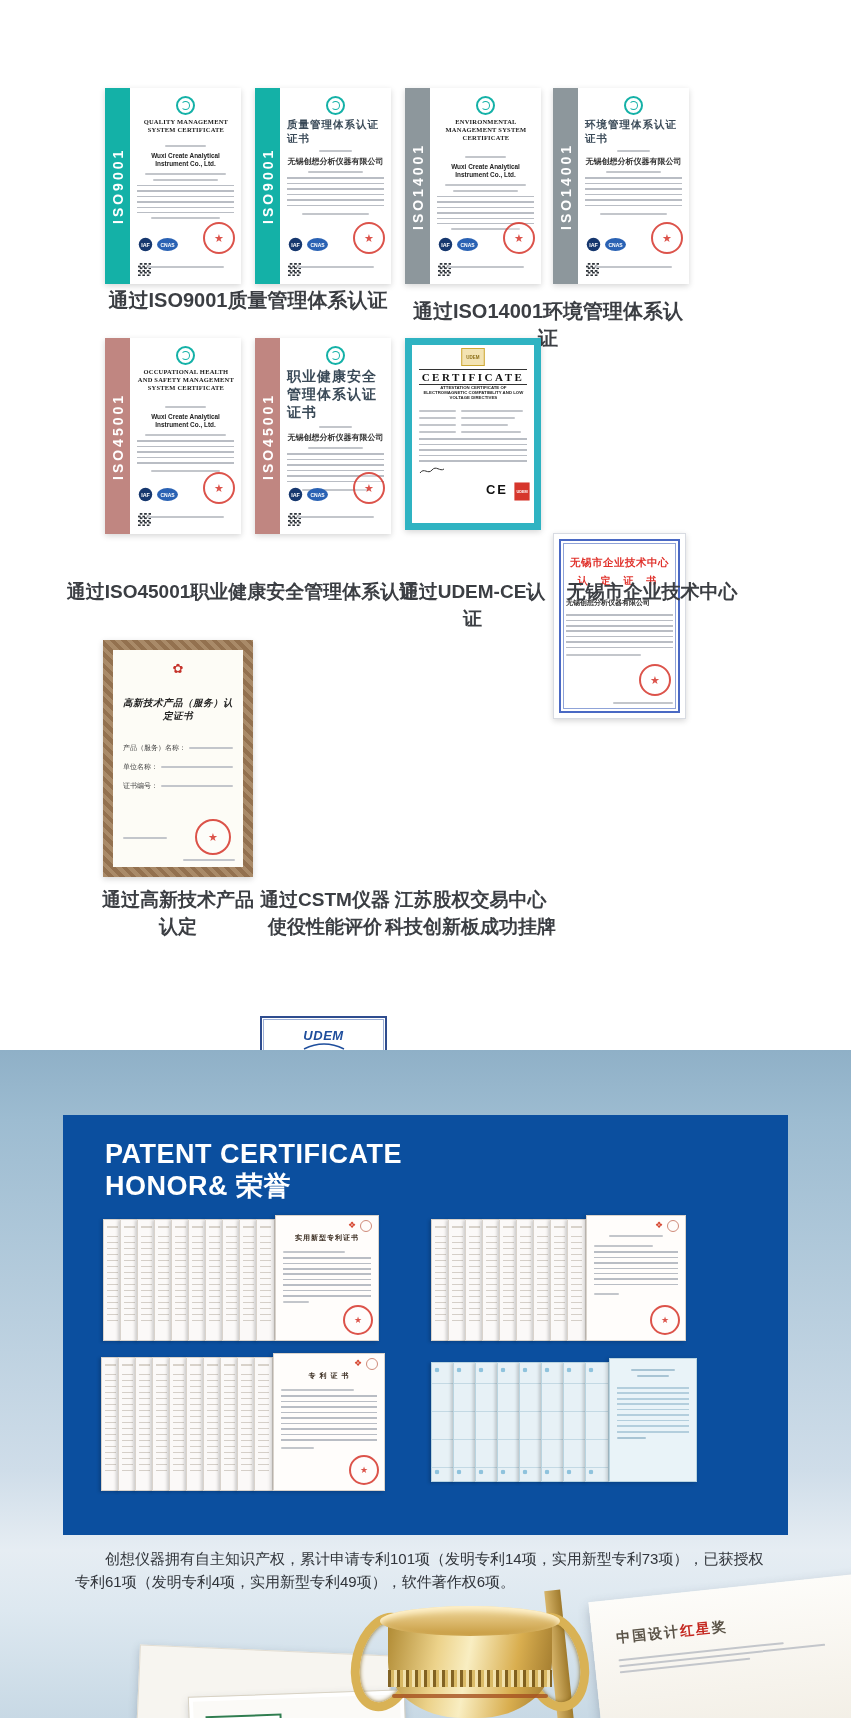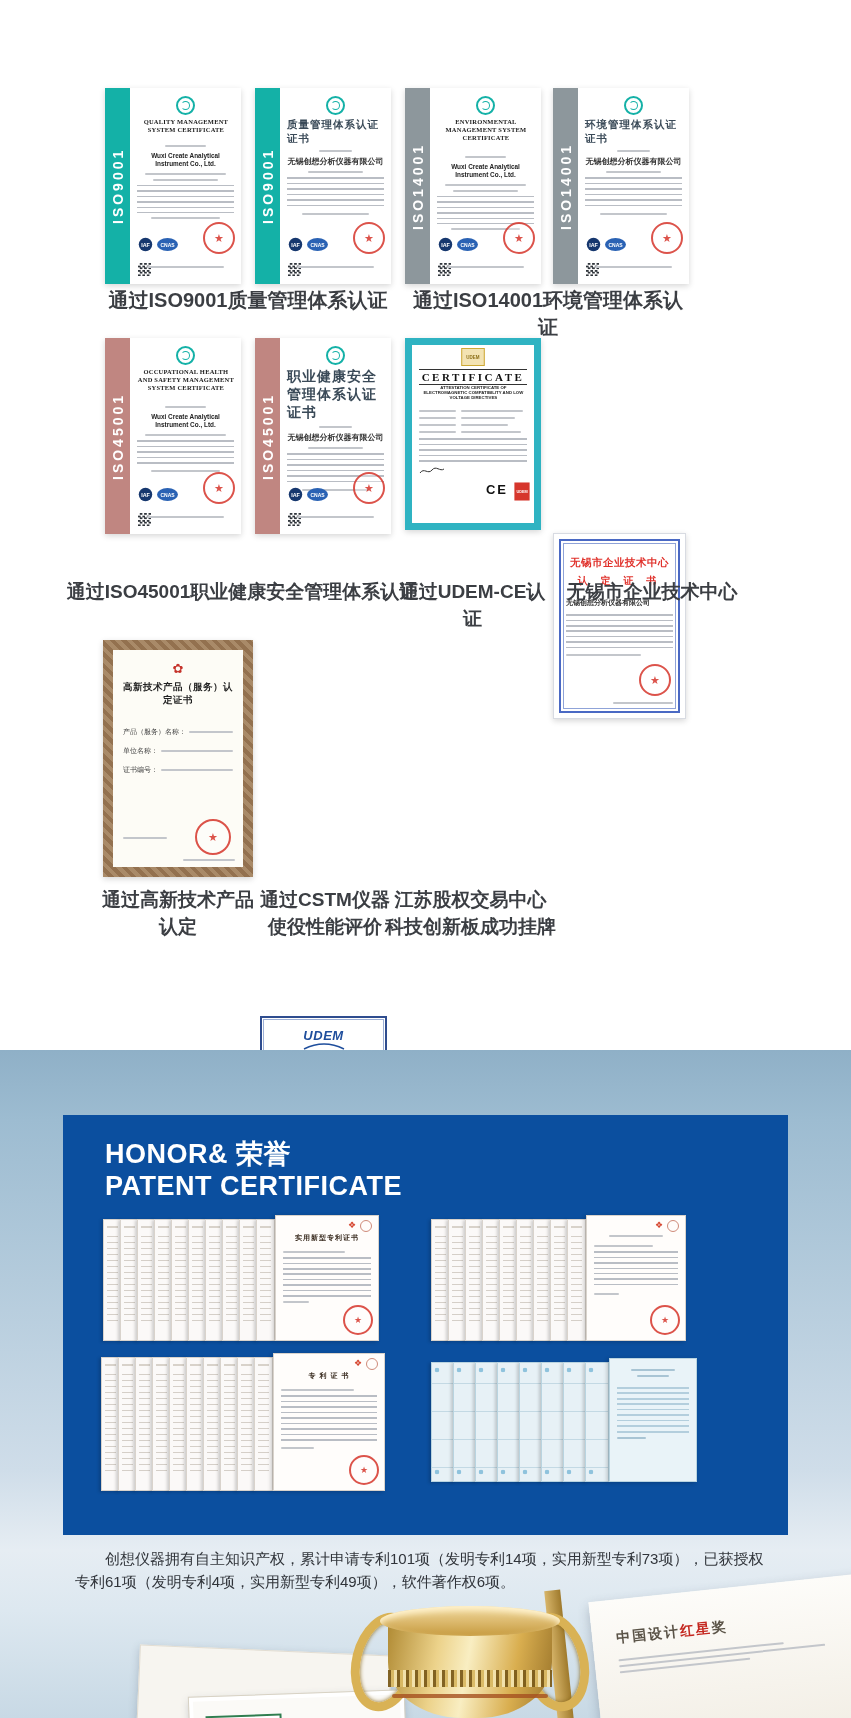--- a/index.html
+++ b/index.html
@@ -63,21 +63,21 @@
   .wuxi-t2{font-size:10px;font-weight:700;color:#e0312b;text-align:center;letter-spacing:5px;margin-top:4px;}
   .wuxi-co{font-size:7px;font-weight:700;color:#333;text-align:left;margin-top:10px;}
   .wuxi .redseal{right:14px;bottom:22px;}
 
   
   .hitech{width:150px;height:237px;box-sizing:border-box;padding:10px;
           background:repeating-linear-gradient(45deg,#a98a68 0 4px,#93714f 4px 8px);}
   .hitech-in{background:#fdfcf6;width:100%;height:100%;box-sizing:border-box;padding:12px 10px;position:relative;}
   .hemb{color:#c5322a;font-size:13px;text-align:center;line-height:1;}
   .hitech-title{font-family:"Liberation Serif",serif;font-weight:700;font-size:9.5px;color:#222;
-                text-align:center;margin-top:6px;letter-spacing:.5px;}
+                text-align:center;margin-top:22px;letter-spacing:.5px;font-style:italic;}
   .hrow{display:flex;align-items:center;gap:3px;margin:9px 0;font-size:7px;color:#444;}
   .hrow .fl{flex:1;margin:0;}
   .hitech .redseal{right:12px;bottom:12px;width:32px;height:32px;}
 
   
   .cstm{width:127px;height:240px;background:#fff;border:2px solid #2f4d8f;box-sizing:border-box;
         box-shadow:inset 0 0 0 1px #fff,inset 0 0 0 2px #9db0d6;padding:10px 9px;position:relative;}
   .cstm-logo{text-align:center;font-style:italic;font-weight:900;font-size:13px;color:#1f4e9c;letter-spacing:.5px;}
   .cstm-rule{height:1px;background:#777;margin:3px 6px;}
   .cstm-title{font-size:8px;font-weight:700;color:#222;text-align:center;margin:3px 0 2px;}
@@ -251,21 +251,21 @@
         <span class="seal-iaf">IAF</span>
         <span class="seal-cnas">CNAS</span>
       </div>
       <span class="redseal"></span>
       <div class="qr"></div>
       <div class="fl issuer"></div>
     </div>
   </div>
 
   <div class="cap" style="left:105px;top:287px;width:286px">通过ISO9001质量管理体系认证</div>
-  <div class="cap" style="left:405px;top:287px;width:286px">通过ISO14001环境管理体系认证</div>
+  <div class="cap" style="left:405px;top:298px;width:286px">通过ISO14001环境管理体系认证</div>
 
   <div class="cert iso" style="left:105px;top:338px">
     <div class="side mauve">ISO45001</div>
     <div class="cbody">
       <div class="clogo"></div>
       <div class="t-en">OCCUPATIONAL HEALTH AND SAFETY MANAGEMENT SYSTEM CERTIFICATE</div>
       <div class="fl" style="width:42%"></div>
       <div class="comp-en">Wuxi Create Analytical Instrument Co., Ltd.</div>
       <div class="fl" style="width:84%"></div>
       <div class="fpar" style="height:26px"></div>
@@ -440,22 +440,22 @@
       <div class="handle right"></div>
       <div class="cup-rim"></div>
       <div class="cup-body"></div>
       <div class="cup-band"></div>
       <div class="cup-line"></div>
     </div>
   </div>
 
   <div class="panel">
     <div class="honor-title">
+      <div>PATENT CERTIFICATE</div>
       <div>HONOR&amp; 荣誉</div>
-      <div>PATENT CERTIFICATE</div>
     </div>
 
     <div class="stack" style="left:40px;top:100px">
       <div class="pstrip"></div>
       <div class="pstrip"></div>
       <div class="pstrip"></div>
       <div class="pstrip"></div>
       <div class="pstrip"></div>
       <div class="pstrip"></div>
       <div class="pstrip"></div>

